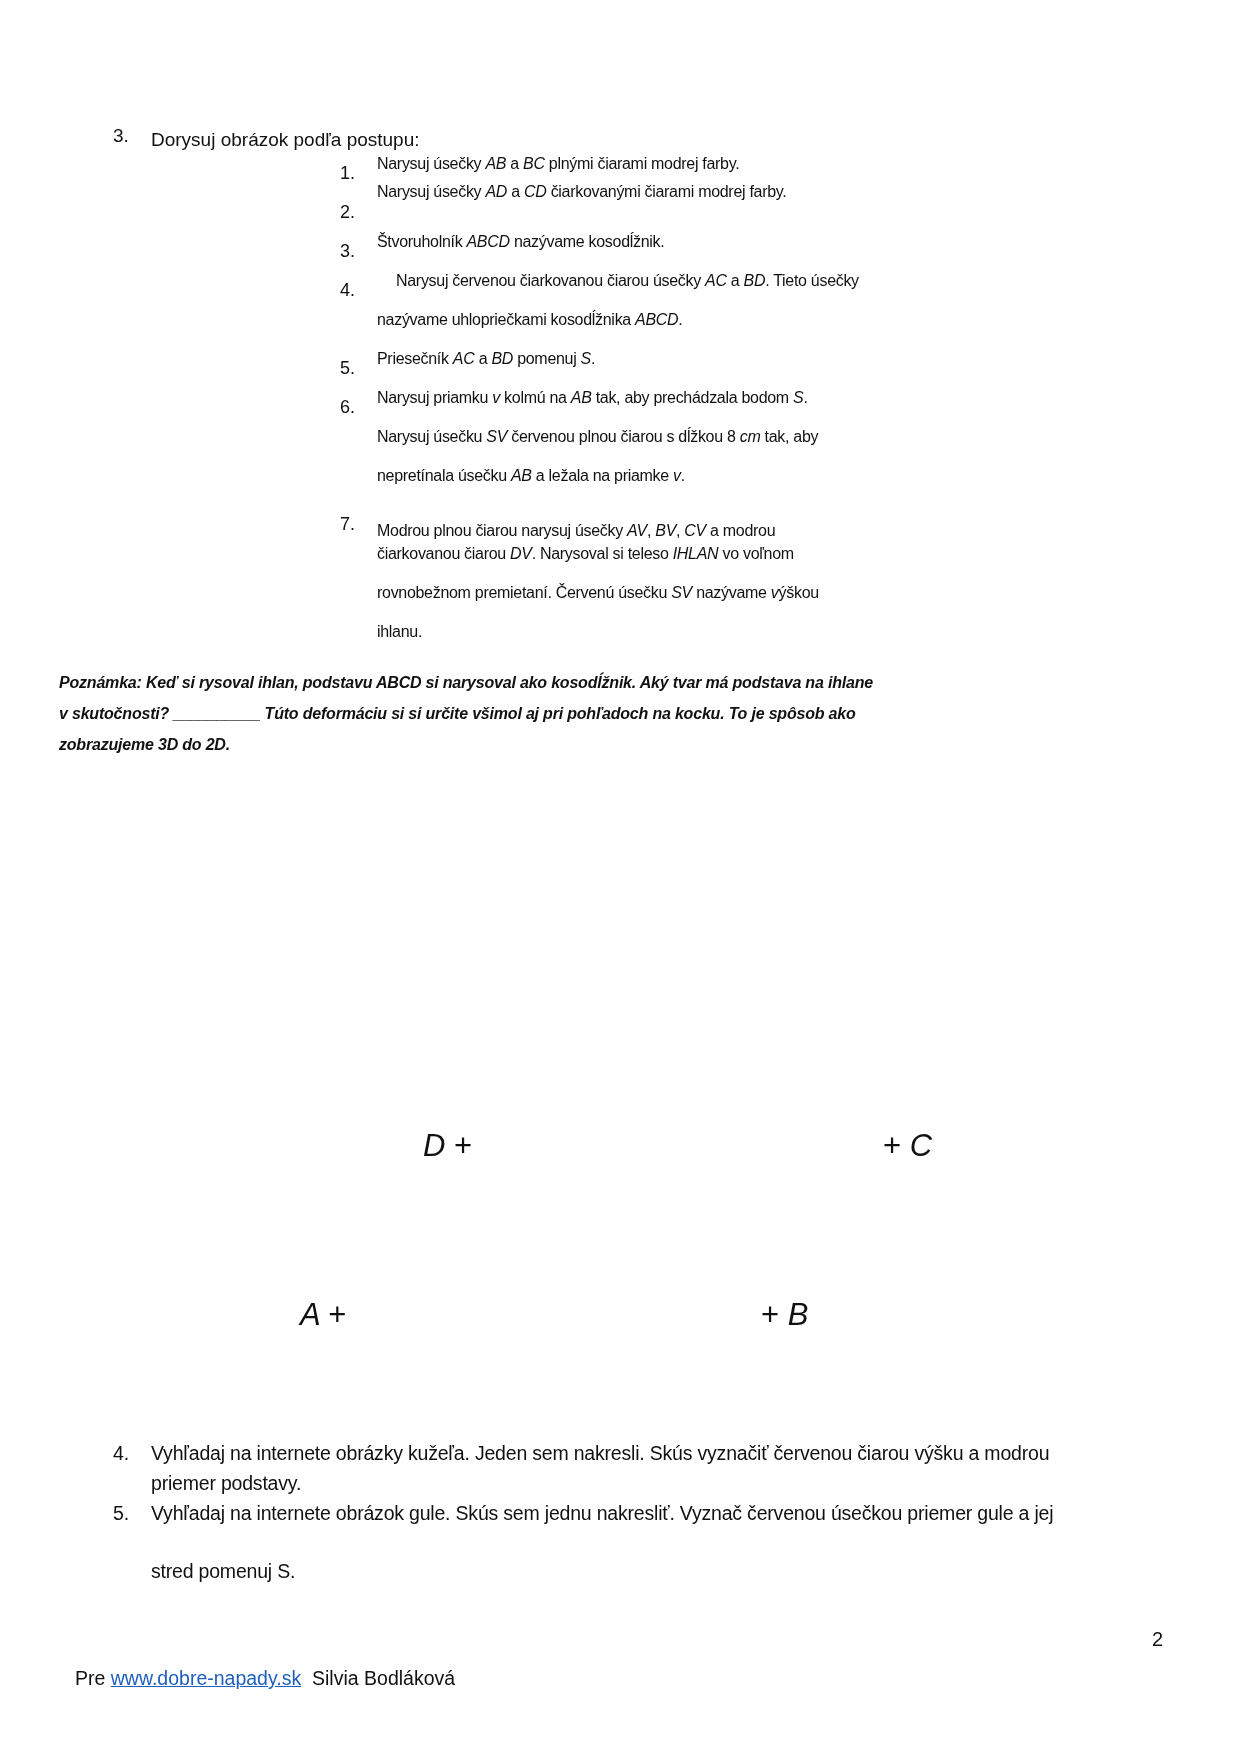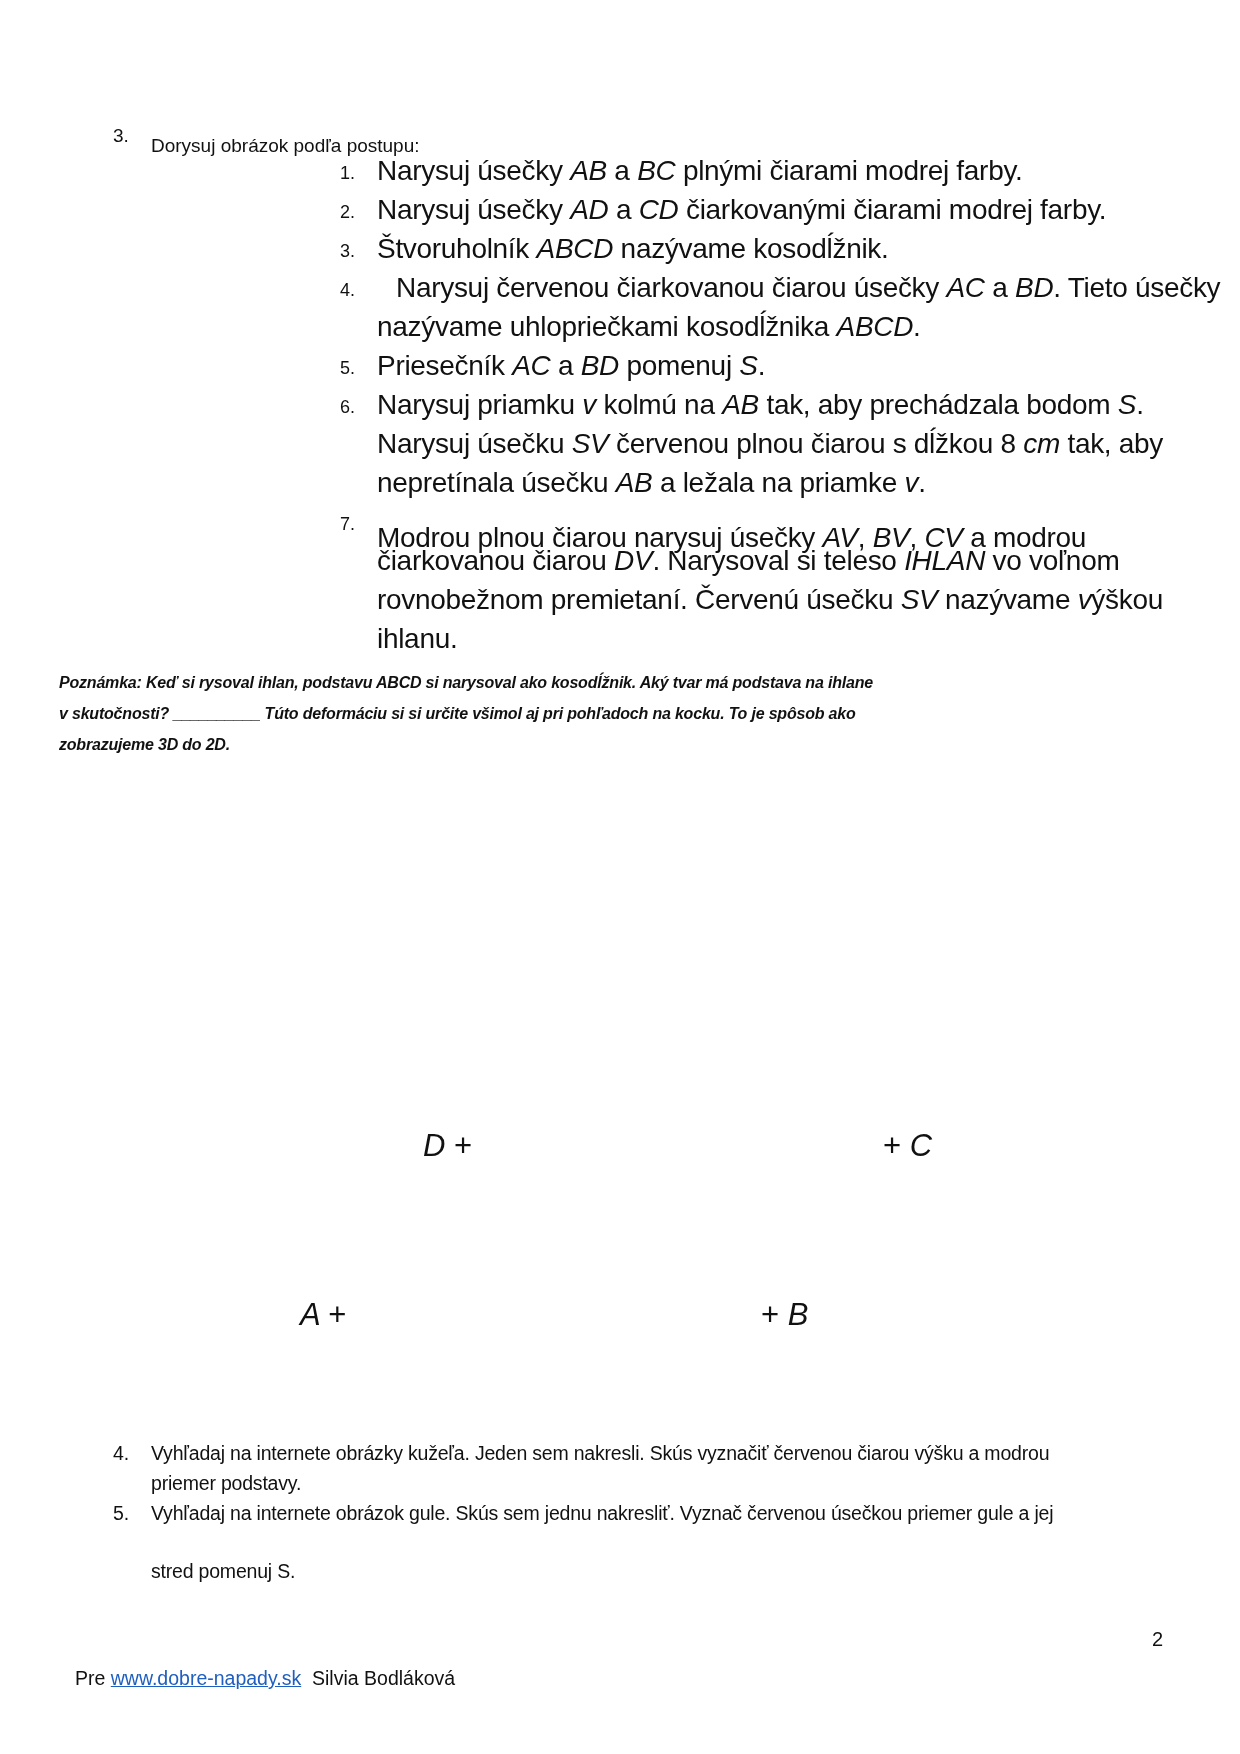--- a/index.html
+++ b/index.html
@@ -1,42 +1,42 @@
 <!DOCTYPE html>
 <html><head>
 <meta charset="utf-8">
 <style>
   html, body { margin: 0; padding: 0; background: #fff; }
   body { width: 1240px; height: 1754px; position: relative; overflow: hidden; color: #111;
          font-family: "Liberation Sans", sans-serif; }
   .abs { position: absolute; white-space: nowrap; }
   .hdr { font-size: 19px; }
   .sub-num { position: absolute; font-size: 18px; width: 30px; text-align: left; }
-  .sub-line { position: absolute; font-size: 28px; letter-spacing: -0.3px; }
+  .sub-line { position: absolute; font-size: 16px; letter-spacing: -0.3px; }
   .note { position: absolute; left: 59px; font-size: 16px; font-style: italic; letter-spacing: -0.2px; font-weight: bold; }
   .pt { position: absolute; font-size: 31px; font-style: italic; }
   .pt .plus { font-style: normal; }
   .item { position: absolute; font-size: 19.5px; letter-spacing: -0.2px; }
   .footer { position: absolute; left: 75px; top: 1667px; font-size: 19.5px; }
   .footer a { color: #1f5fbf; text-decoration: underline; }
   .pageno { position: absolute; left: 1152px; top: 1628px; font-size: 20px; }
   i { font-style: italic; }
 </style>
 </head>
 <body>
 
 <span class="abs hdr" style="left:113px; top:125px;">3.</span>
-<span class="abs hdr" style="left:151px; top:135px;">Dorysuj obrázok podľa postupu:</span>
+<span class="abs hdr" style="left:151px; top:129px;">Dorysuj obrázok podľa postupu:</span>
 
 <div>
   <span class="sub-num" style="left:340px; top:163px;">1.</span>
   <span class="sub-line" style="left:377px; top:155px;">Narysuj úsečky <i>AB</i> a <i>BC</i> plnými čiarami modrej farby.</span>
 
   <span class="sub-num" style="left:340px; top:202px;">2.</span>
-  <span class="sub-line" style="left:377px; top:194px;text-align:right;">Narysuj úsečky <i>AD</i> a <i>CD</i> čiarkovanými čiarami modrej farby.</span>
+  <span class="sub-line" style="left:377px; top:183px;text-align:right;">Narysuj úsečky <i>AD</i> a <i>CD</i> čiarkovanými čiarami modrej farby.</span>
 
   <span class="sub-num" style="left:340px; top:241px;">3.</span>
   <span class="sub-line" style="left:377px; top:233px;">Štvoruholník <i>ABCD</i> nazývame kosodĺžnik.</span>
 
   <span class="sub-num" style="left:340px; top:280px;">4.</span>
   <span class="sub-line" style="left:396px; top:272px;">Narysuj červenou čiarkovanou čiarou úsečky <i>AC</i> a <i>BD</i>. Tieto úsečky</span>
   <span class="sub-line" style="left:377px; top:311px;">nazývame uhlopriečkami kosodĺžnika <i>ABCD</i>.</span>
 
   <span class="sub-num" style="left:340px; top:358px;">5.</span>
   <span class="sub-line" style="left:377px; top:350px;">Priesečník <i>AC</i> a <i>BD</i> pomenuj <i>S</i>.</span>

